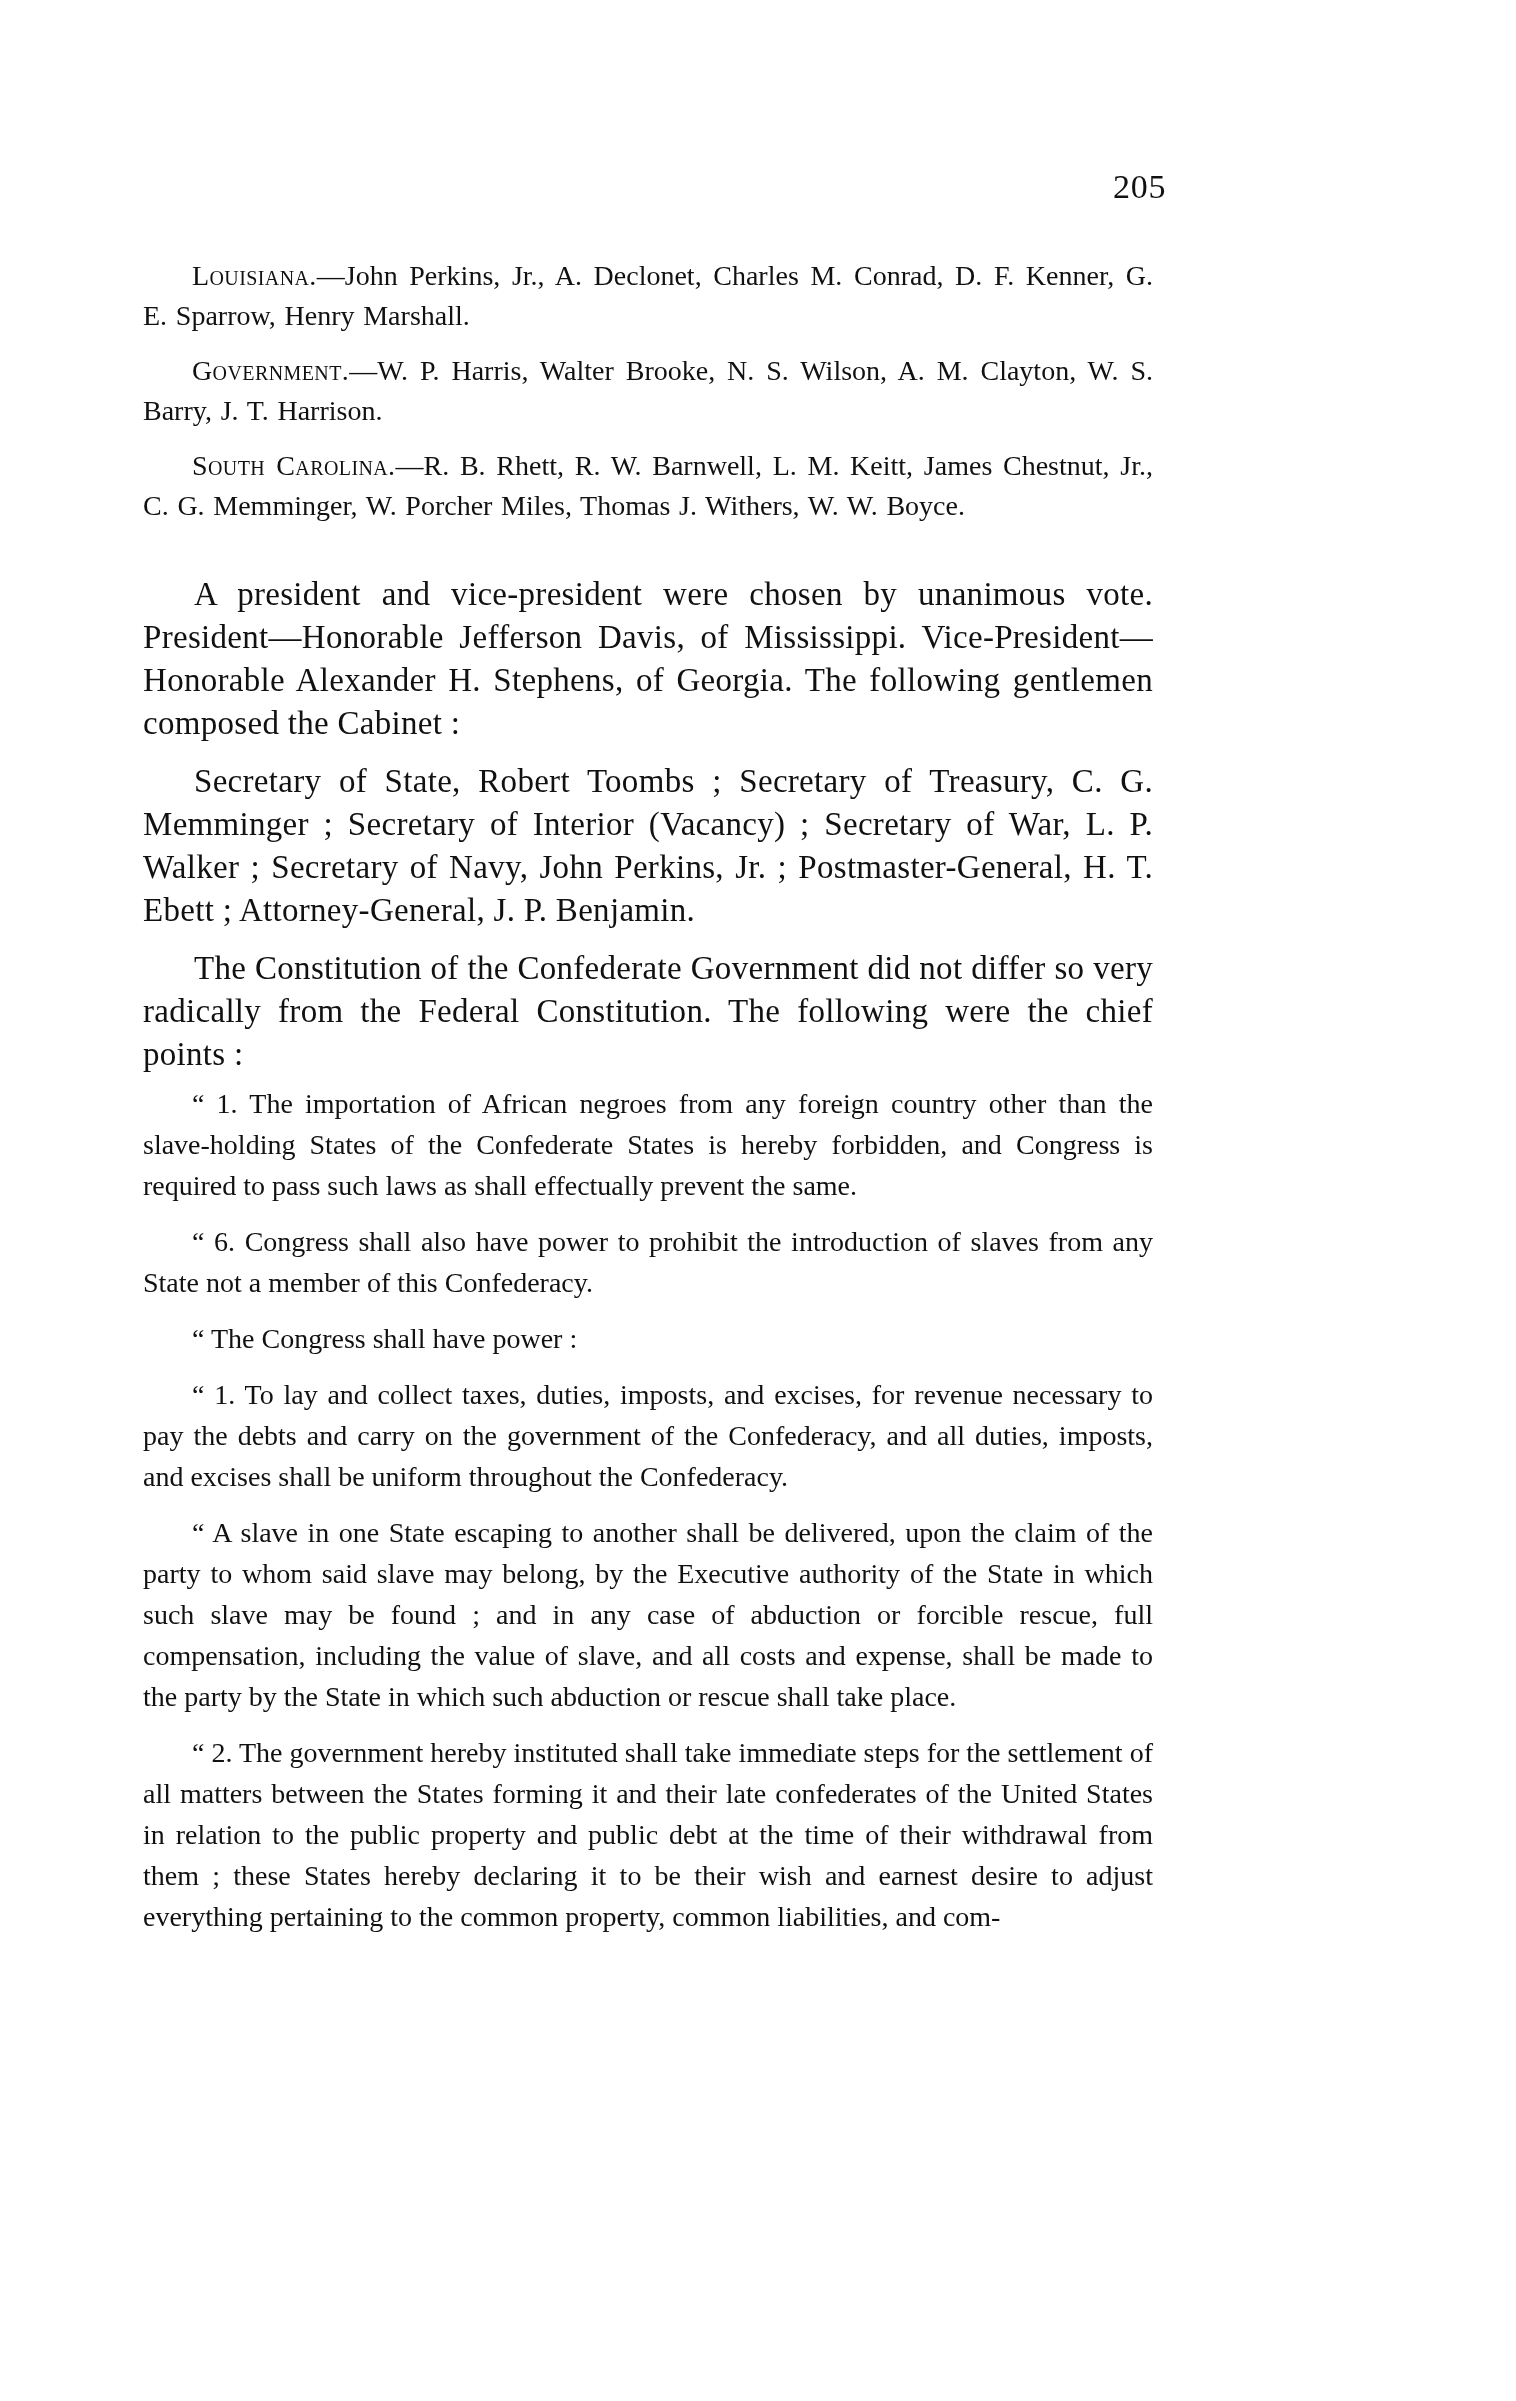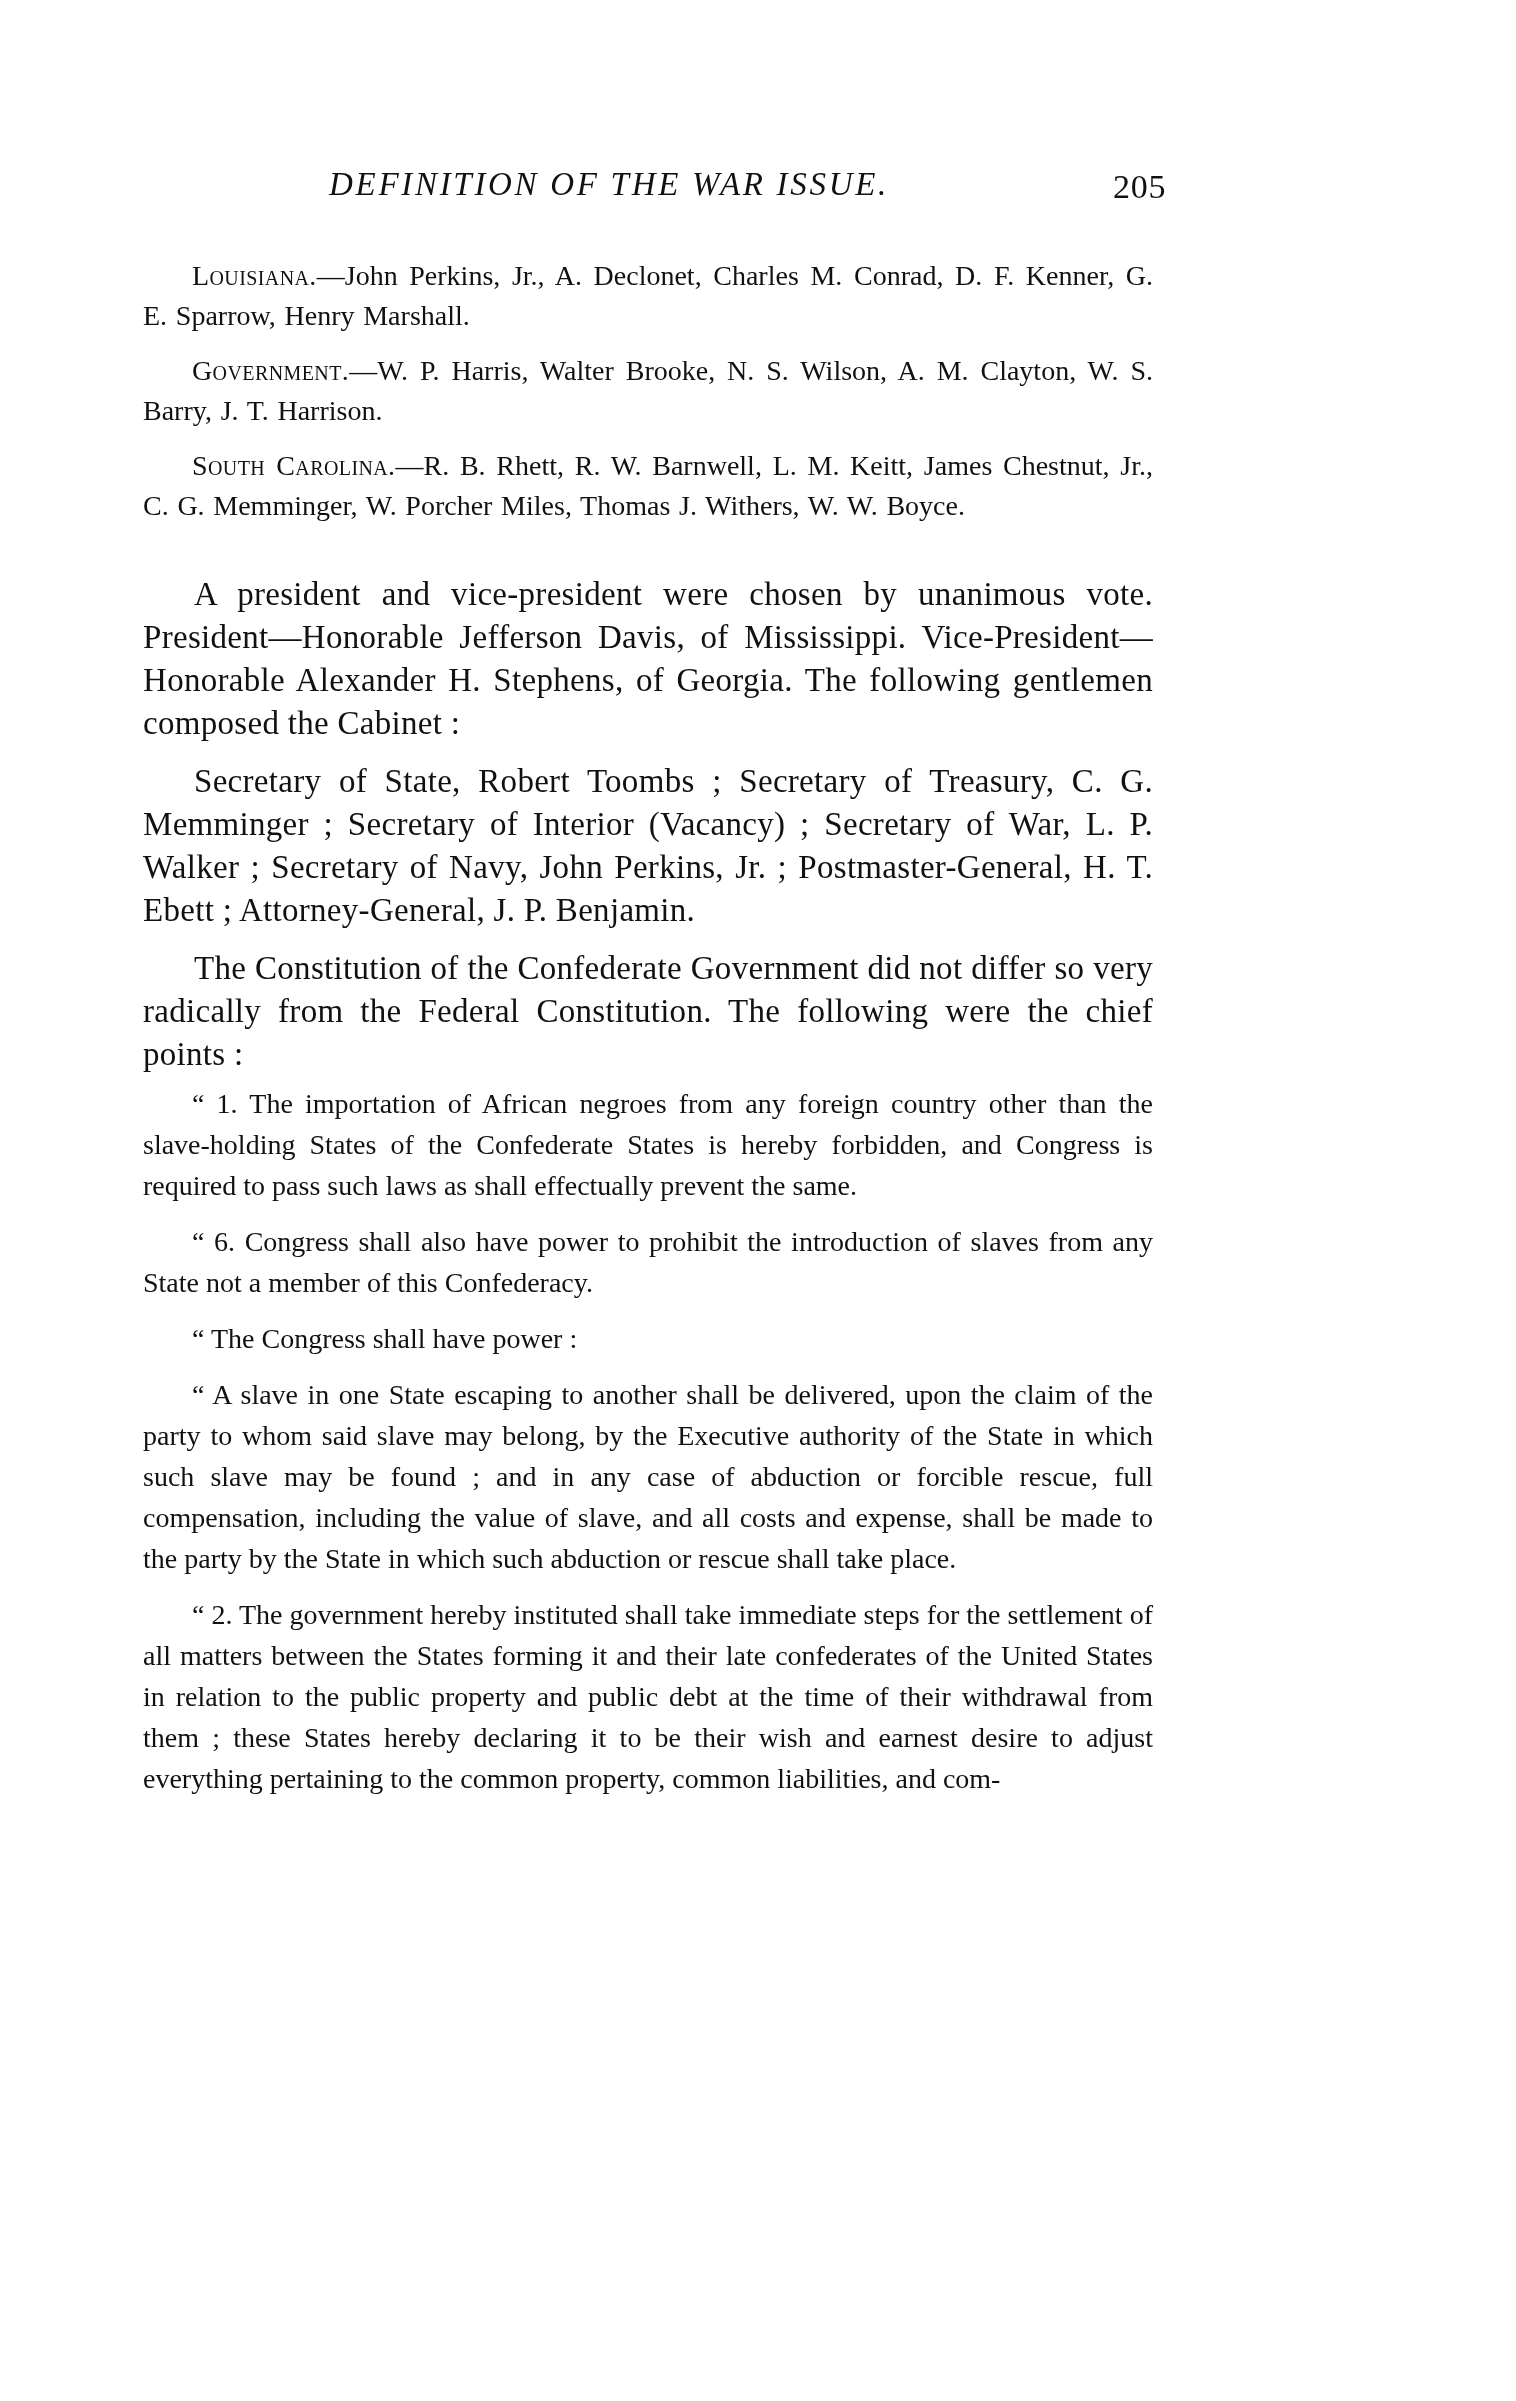--- a/index.html
+++ b/index.html
@@ -87,38 +87,38 @@
       line-height: 41px;
       text-indent: 49px;
     }
   </style>
 </head>
 <body>
 
 <div class="page">
 
   <div class="running-head">
-    <span class="running-title">DEFINITION OF THE WAR ISSUE.</span>
     <span class="page-number">205</span>
   </div>
 
   <div class="block delegates">
     <p><span class="sc">Louisiana.</span><span>—John Perkins, Jr., A. Declonet, Charles M. Conrad, D. F. Kenner, G. E. Sparrow, Henry Marshall.</span></p>
     <p><span class="sc">Government.</span><span>—W. P. Harris, Walter Brooke, N. S. Wilson, A. M. Clayton, W. S. Barry, J. T. Harrison.</span></p>
     <p><span class="sc">South Carolina.</span><span>—R. B. Rhett, R. W. Barnwell, L. M. Keitt, James Chestnut, Jr., C. G. Memminger, W. Porcher Miles, Thomas J. Withers, W. W. Boyce.</span></p>
   </div>
 
   <div class="block narrative">
     <p>A president and vice-president were chosen by unanimous vote.  President—Honorable Jefferson Davis, of Mississippi. Vice-President—Honorable Alexander H. Stephens, of Georgia. The following gentlemen composed the Cabinet :</p>
     <p>Secretary of State, Robert Toombs ; Secretary of Treasury, C. G. Memminger ; Secretary of Interior (Vacancy) ; Secretary of War, L. P. Walker ; Secretary of Navy, John Perkins, Jr. ; Postmaster-General, H. T. Ebett ; Attorney-General, J. P. Benjamin.</p>
     <p>The Constitution of the Confederate Government did not differ so very radically from the Federal Constitution.  The following were the chief points :</p>
   </div>
 
   <div class="block quoted">
     <p>“ 1.  The importation of African negroes from any foreign country other than the slave-holding States of the Confederate States is hereby forbidden, and Congress is required to pass such laws as shall effectually prevent the same.</p>
     <p>“ 6.  Congress shall also have power to prohibit the introduction of slaves from any State not a member of this Confederacy.</p>
     <p>“ The Congress shall have power :</p>
+    <p>“ 1.  To lay and collect taxes, duties, imposts, and excises, for revenue necessary to pay the debts and carry on the government of the Confederacy, and all duties, imposts, and excises shall be uniform throughout the Confederacy.</p>
     <p>“ A slave in one State escaping to another shall be delivered, upon the claim of the party to whom said slave may belong, by the Executive authority of the State in which such slave may be found ; and in any case of abduction or forcible rescue, full compensation, including the value of slave, and all costs and expense, shall be made to the party by the State in which such abduction or rescue shall take place.</p>
     <p>“ 2.  The government hereby instituted shall take immediate steps for the settlement of all matters between the States forming it and their late confederates of the United States in relation to the public property and public debt at the time of their withdrawal from them ; these States hereby declaring it to be their wish and earnest desire to adjust everything pertaining to the common property, common liabilities, and com-</p>
   </div>
 
 </div>
 
 
 </body></html>

